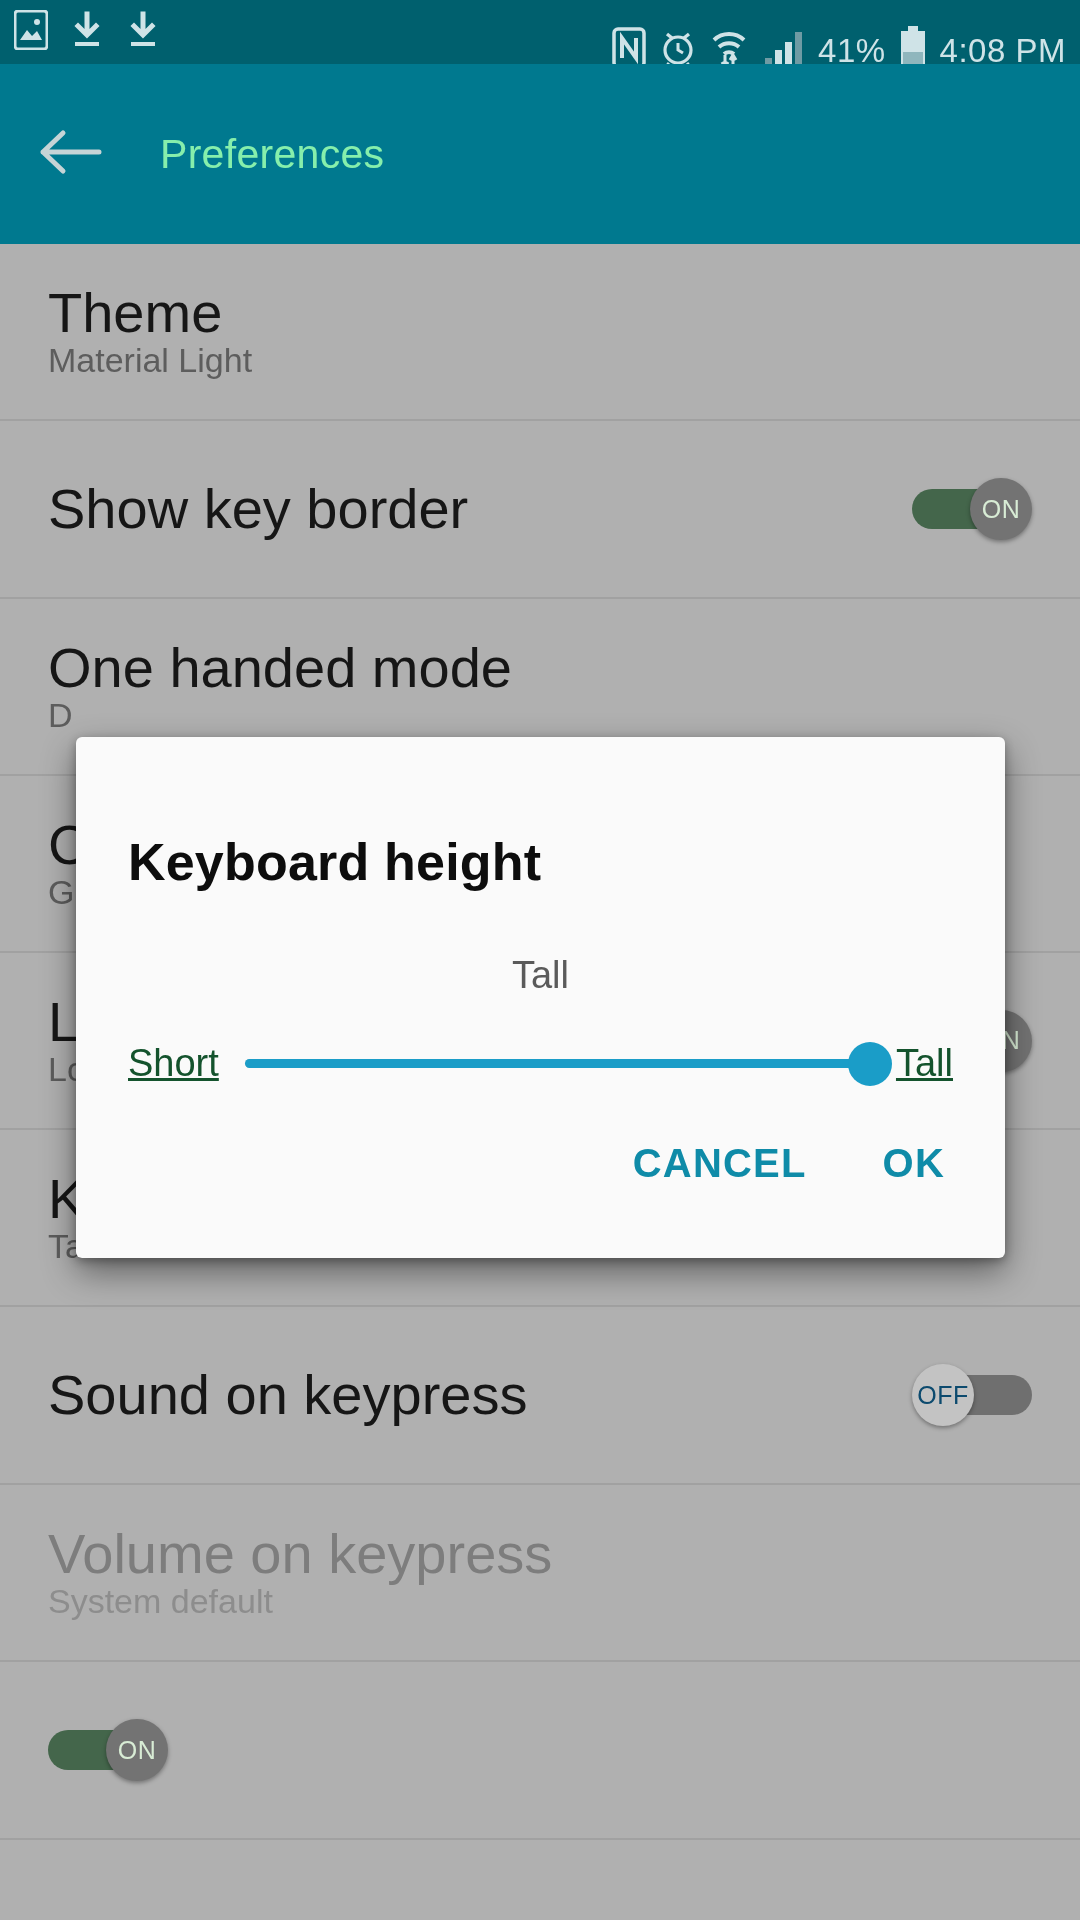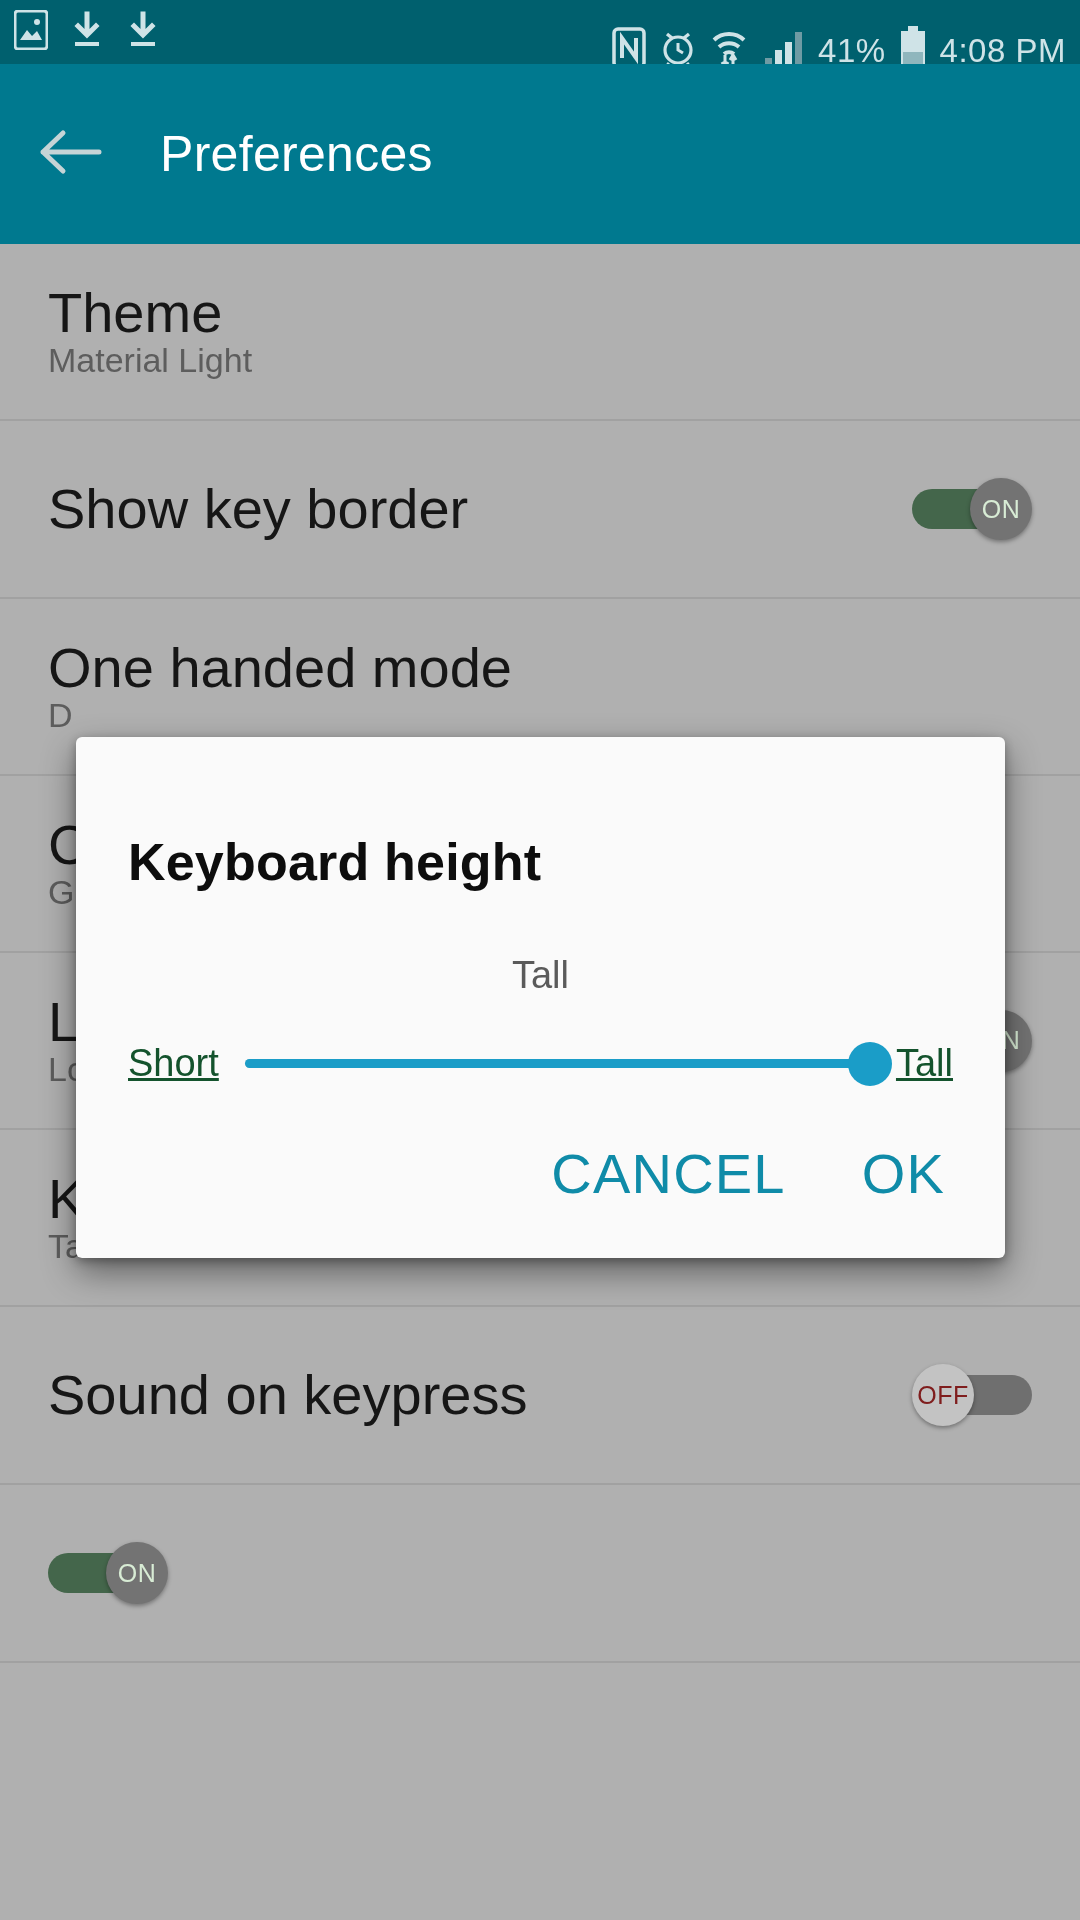--- a/index.html
+++ b/index.html
@@ -25,21 +25,21 @@
     font-family:"Liberation Sans", sans-serif;
   }
 
   
   .appbar{
     position:absolute; top:64px; left:0; width:1080px; height:180px;
     background:#00798f; display:flex; align-items:center;
   }
   .back-btn{ width:120px; display:flex; align-items:center; justify-content:center; margin-left:10px;}
   .appbar-title{
-    color:#ffffff; font-size:50px; font-weight:400; margin-left:30px;
+    color:#86efac; font-size:41px; font-weight:400; margin-left:30px;
     letter-spacing:.3px;
   }
 
   
   .content{
     position:absolute; top:244px; left:0; width:1080px; height:1676px;
     background:#b0b0b0;
   }
   .row{
     position:relative; width:1080px; padding:0 48px;
@@ -66,21 +66,21 @@
   }
   .sw-thumb{
     position:absolute; top:0; width:62px; height:62px; border-radius:50%;
     display:flex; align-items:center; justify-content:center;
     font-size:25px; letter-spacing:.5px;
     box-shadow:0 2px 4px rgba(0,0,0,.35);
   }
   .switch.on .sw-track{ left:0; background:#44664b; }
   .switch.on .sw-thumb{ right:0; background:#737373; color:#d8ecd5; }
   .switch.off .sw-track{ right:0; background:#6f6f6f; }
-  .switch.off .sw-thumb{ left:0; background:#c3c3c3; color:#7f1d1d; }
+  .switch.off .sw-thumb{ left:0; background:#c3c3c3; color:#0c4a6e; }
   .dialog{
     position:absolute; left:76px; top:737px; width:929px; height:521px;
     background:#fafafa; border-radius:6px;
     box-shadow:0 14px 34px rgba(0,0,0,.45), 0 3px 10px rgba(0,0,0,.30);
     padding:0 52px;
   }
   .dlg-title{
     font-size:52px; font-weight:700; color:#0d0d0d;
     padding-top:95px; letter-spacing:.2px;
   }
@@ -103,21 +103,21 @@
   .slider-thumb{
     position:absolute; top:9px; width:44px; height:44px; border-radius:50%;
     background:#1a9dc8;
   }
   .dlg-actions{
     display:flex; justify-content:flex-end; align-items:center;
     margin-top:42px; gap:60px;
   }
   .dlg-btn{
     background:none; border:none; cursor:pointer;
-    color:#0f8ba8; font-size:56px; font-weight:400; letter-spacing:1.2px;
+    color:#0f8ba8; font-size:40px; font-weight:700; letter-spacing:1.2px;
     font-family:"Liberation Sans", sans-serif; padding:6px 8px;
   }
 </style>
 </head>
 <body>
 
 <div class="statusbar">
   <div class="sb-left">
     <span class="sb-ico">
       <svg width="34" height="40" viewBox="0 0 34 40">
@@ -239,20 +239,26 @@
         <div class="row-sub">Tall</div>
       </div>
     </div>
     <div class="row r-one">
       <div class="row-texts">
         <div class="row-title">Sound on keypress</div>
       </div>
       <div class="switch off">
         <span class="sw-track"></span>
         <span class="sw-thumb">OFF</span>
+      </div>
+    </div>
+    <div class="row r-two disabled">
+      <div class="row-texts">
+        <div class="row-title">Volume on keypress</div>
+        <div class="row-sub">System default</div>
       </div>
     </div>
     <div class="row r-one">
       <div class="switch on">
         <span class="sw-track"></span>
         <span class="sw-thumb">ON</span>
       </div>
     </div>
   </div>
 

